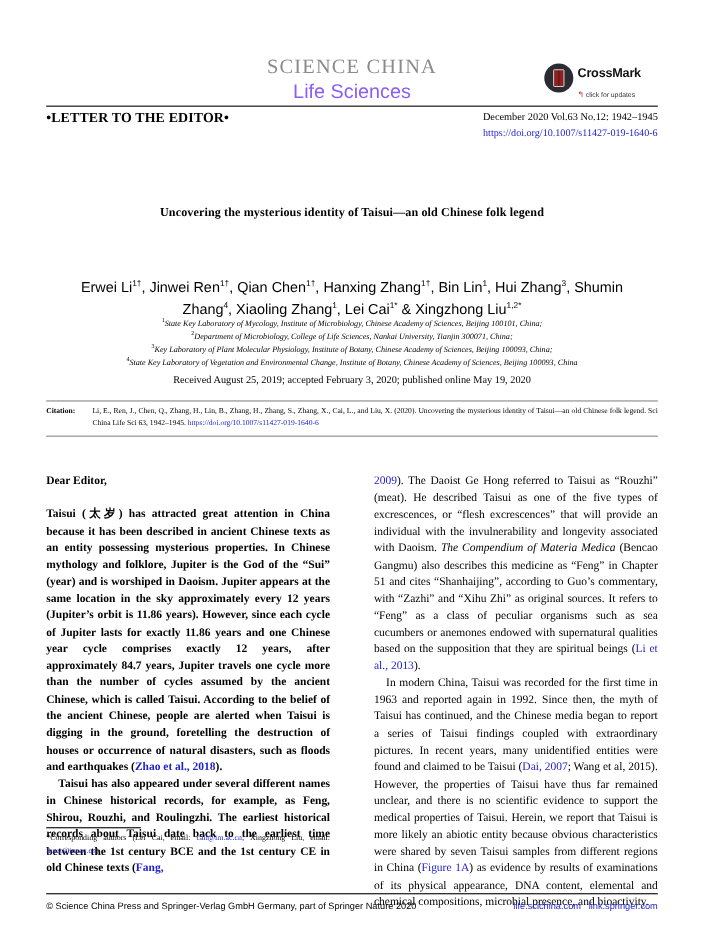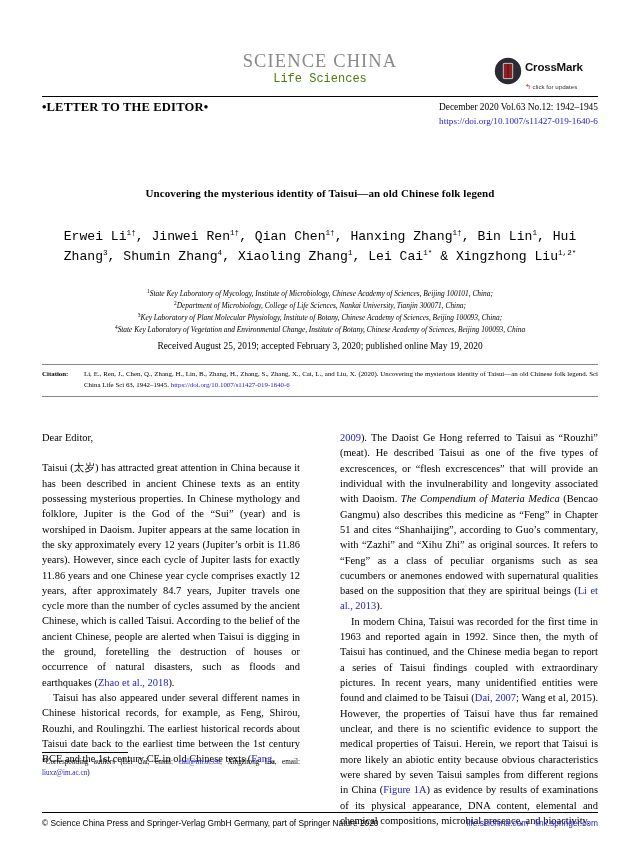--- a/index.html
+++ b/index.html
@@ -39,23 +39,23 @@
   }
   .journal-name {
     font-family: "Liberation Serif", serif;
     font-size: 18.5px;
     letter-spacing: 1.1px;
     color: #8a8a8a;
     font-weight: normal;
     line-height: 1.05;
   }
   .journal-sub {
-    font-family: Liberation Mono, monospace;
-    font-size: 12px;
-    color: #4d7c0f;
+    font-family: Liberation Sans, sans-serif;
+    font-size: 18px;
+    color: #8b5cf6;
     line-height: 1.25;
     margin-top: 1px;
   }
 
   
   .crossmark {
     position: absolute;
     right: 0;
     top: 3px;
     width: 104px;
@@ -141,24 +141,24 @@
     font-family: "Liberation Serif", serif;
     font-weight: bold;
     font-size: 11px;
     line-height: 1.33;
     letter-spacing: 0.1px;
   }
 
   .authors {
     position: absolute;
     left: 62px;
-    top: 227px;
+    top: 251px;
     width: 516px;
     text-align: center;
-    font-family: Liberation Mono, monospace;
+    font-family: Liberation Sans, sans-serif;
     font-size: 13.1px;
     line-height: 1.5;
   }
   .authors sup {
     font-size: 7.6px;
     vertical-align: super;
     line-height: 0;
   }
 
   .affils {
@@ -226,21 +226,21 @@
   
   .col {
     position: absolute;
     top: 430px;
     width: 258px;
     font-family: "Liberation Serif", serif;
     font-size: 10.45px;
     line-height: 1.465;
     text-align: justify;
   }
-  .col-left { left: 42px; }
+  .col-left { left: 42px; font-weight: bold; }
   .col-right { left: 340px; }
 
   .col p { margin: 0; }
   .col p.indent { text-indent: 11px; }
   .col p.salutation { margin-bottom: 15px; text-align: left; }
   .ref { color: #2222cc; }
   .ital { font-style: italic; }
 
   
   .foot-rule {

